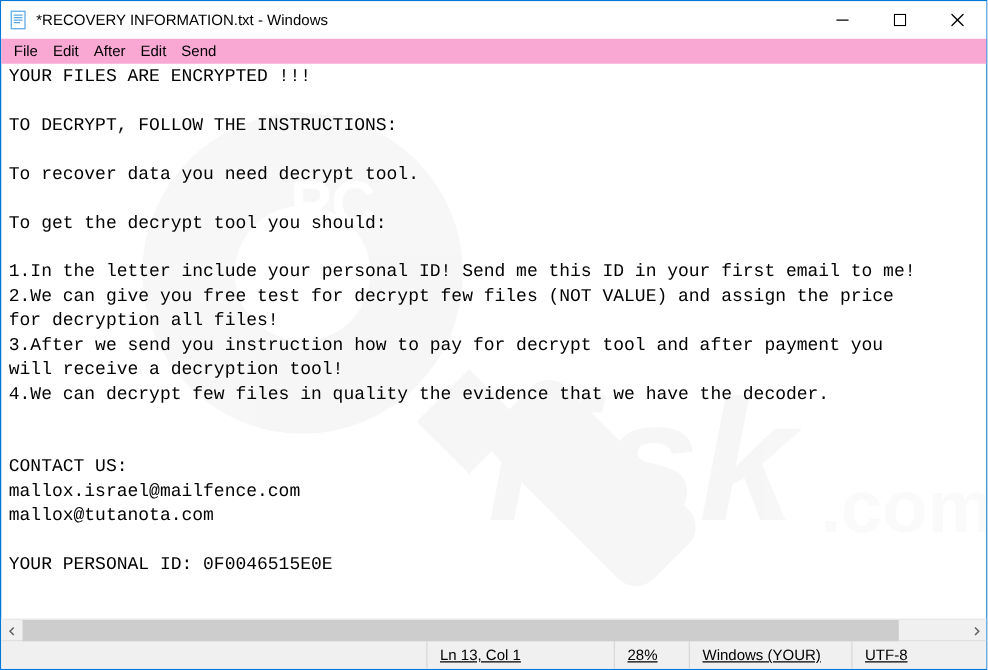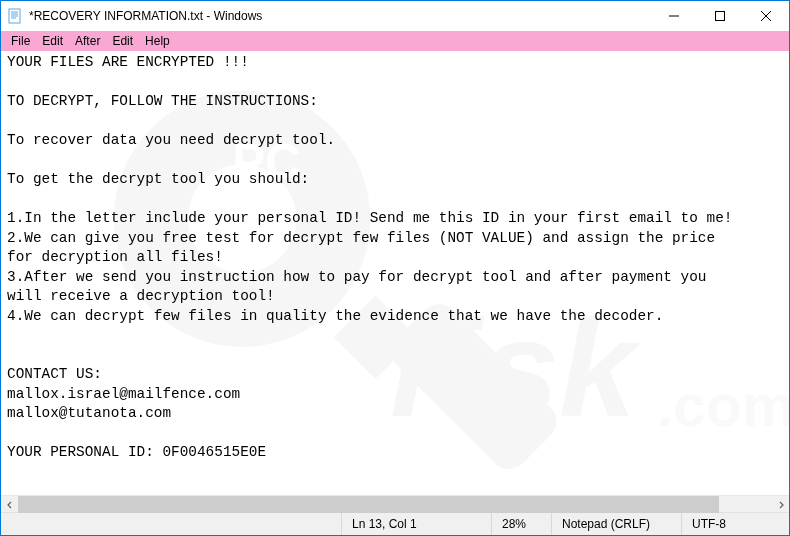--- a/index.html
+++ b/index.html
@@ -119,20 +119,21 @@
       background: #cdcdcd;
     }
     .statusbar {
       height: 23px;
       background: #f0f0f0;
       display: flex;
       align-items: stretch;
       font-size: 12px;
       color: #000;
       border-top: 1px solid #e0e0e0;
+      text-decoration: underline;
     }
     .status-cell {
       display: flex;
       align-items: center;
       padding: 0 10px;
       border-left: 1px solid #d8d8d8;
       white-space: nowrap;
     }
     .status-spacer { flex: 1; border-left: none; }
   </style>
@@ -171,21 +172,21 @@
           </svg>
       </div>
     </div>
   </div>
 
   <div class="menubar">
     <span class="menu-item">File</span>
     <span class="menu-item">Edit</span>
     <span class="menu-item">After</span>
     <span class="menu-item">Edit</span>
-    <span class="menu-item">Help</span>
+    <span class="menu-item">Send</span>
   </div>
 
   <div class="content">
     <div class="watermark">
       <svg viewBox="0 0 790 450">
         <g transform="translate(130,10)">
           <circle cx="110" cy="160" r="130" fill="#888"></circle>
           <circle cx="110" cy="160" r="55" fill="#fff"></circle>
           <rect x="215" y="250" width="60" height="60" fill="#888" transform="rotate(45 245 280)"></rect>
           <rect x="255" y="290" width="180" height="80" rx="20" fill="#888" transform="rotate(45 345 330)"></rect>
@@ -231,17 +232,17 @@
       <svg width="8" height="8" viewBox="0 0 8 8">
           <polyline points="3,1 6,4 3,7" fill="none" stroke="#606060" stroke-width="1.2"></polyline>
         </svg>
     </div>
   </div>
 
   <div class="statusbar">
     <div class="status-cell status-spacer"></div>
     <div class="status-cell" style="width:150px">Ln 13, Col 1</div>
     <div class="status-cell" style="width:60px">28%</div>
-    <div class="status-cell" style="width:130px">Notepad (CRLF)</div>
+    <div class="status-cell" style="width:130px">Windows (YOUR)</div>
     <div class="status-cell" style="width:108px">UTF-8</div>
   </div>
 
 </div>
 
 </body></html>

